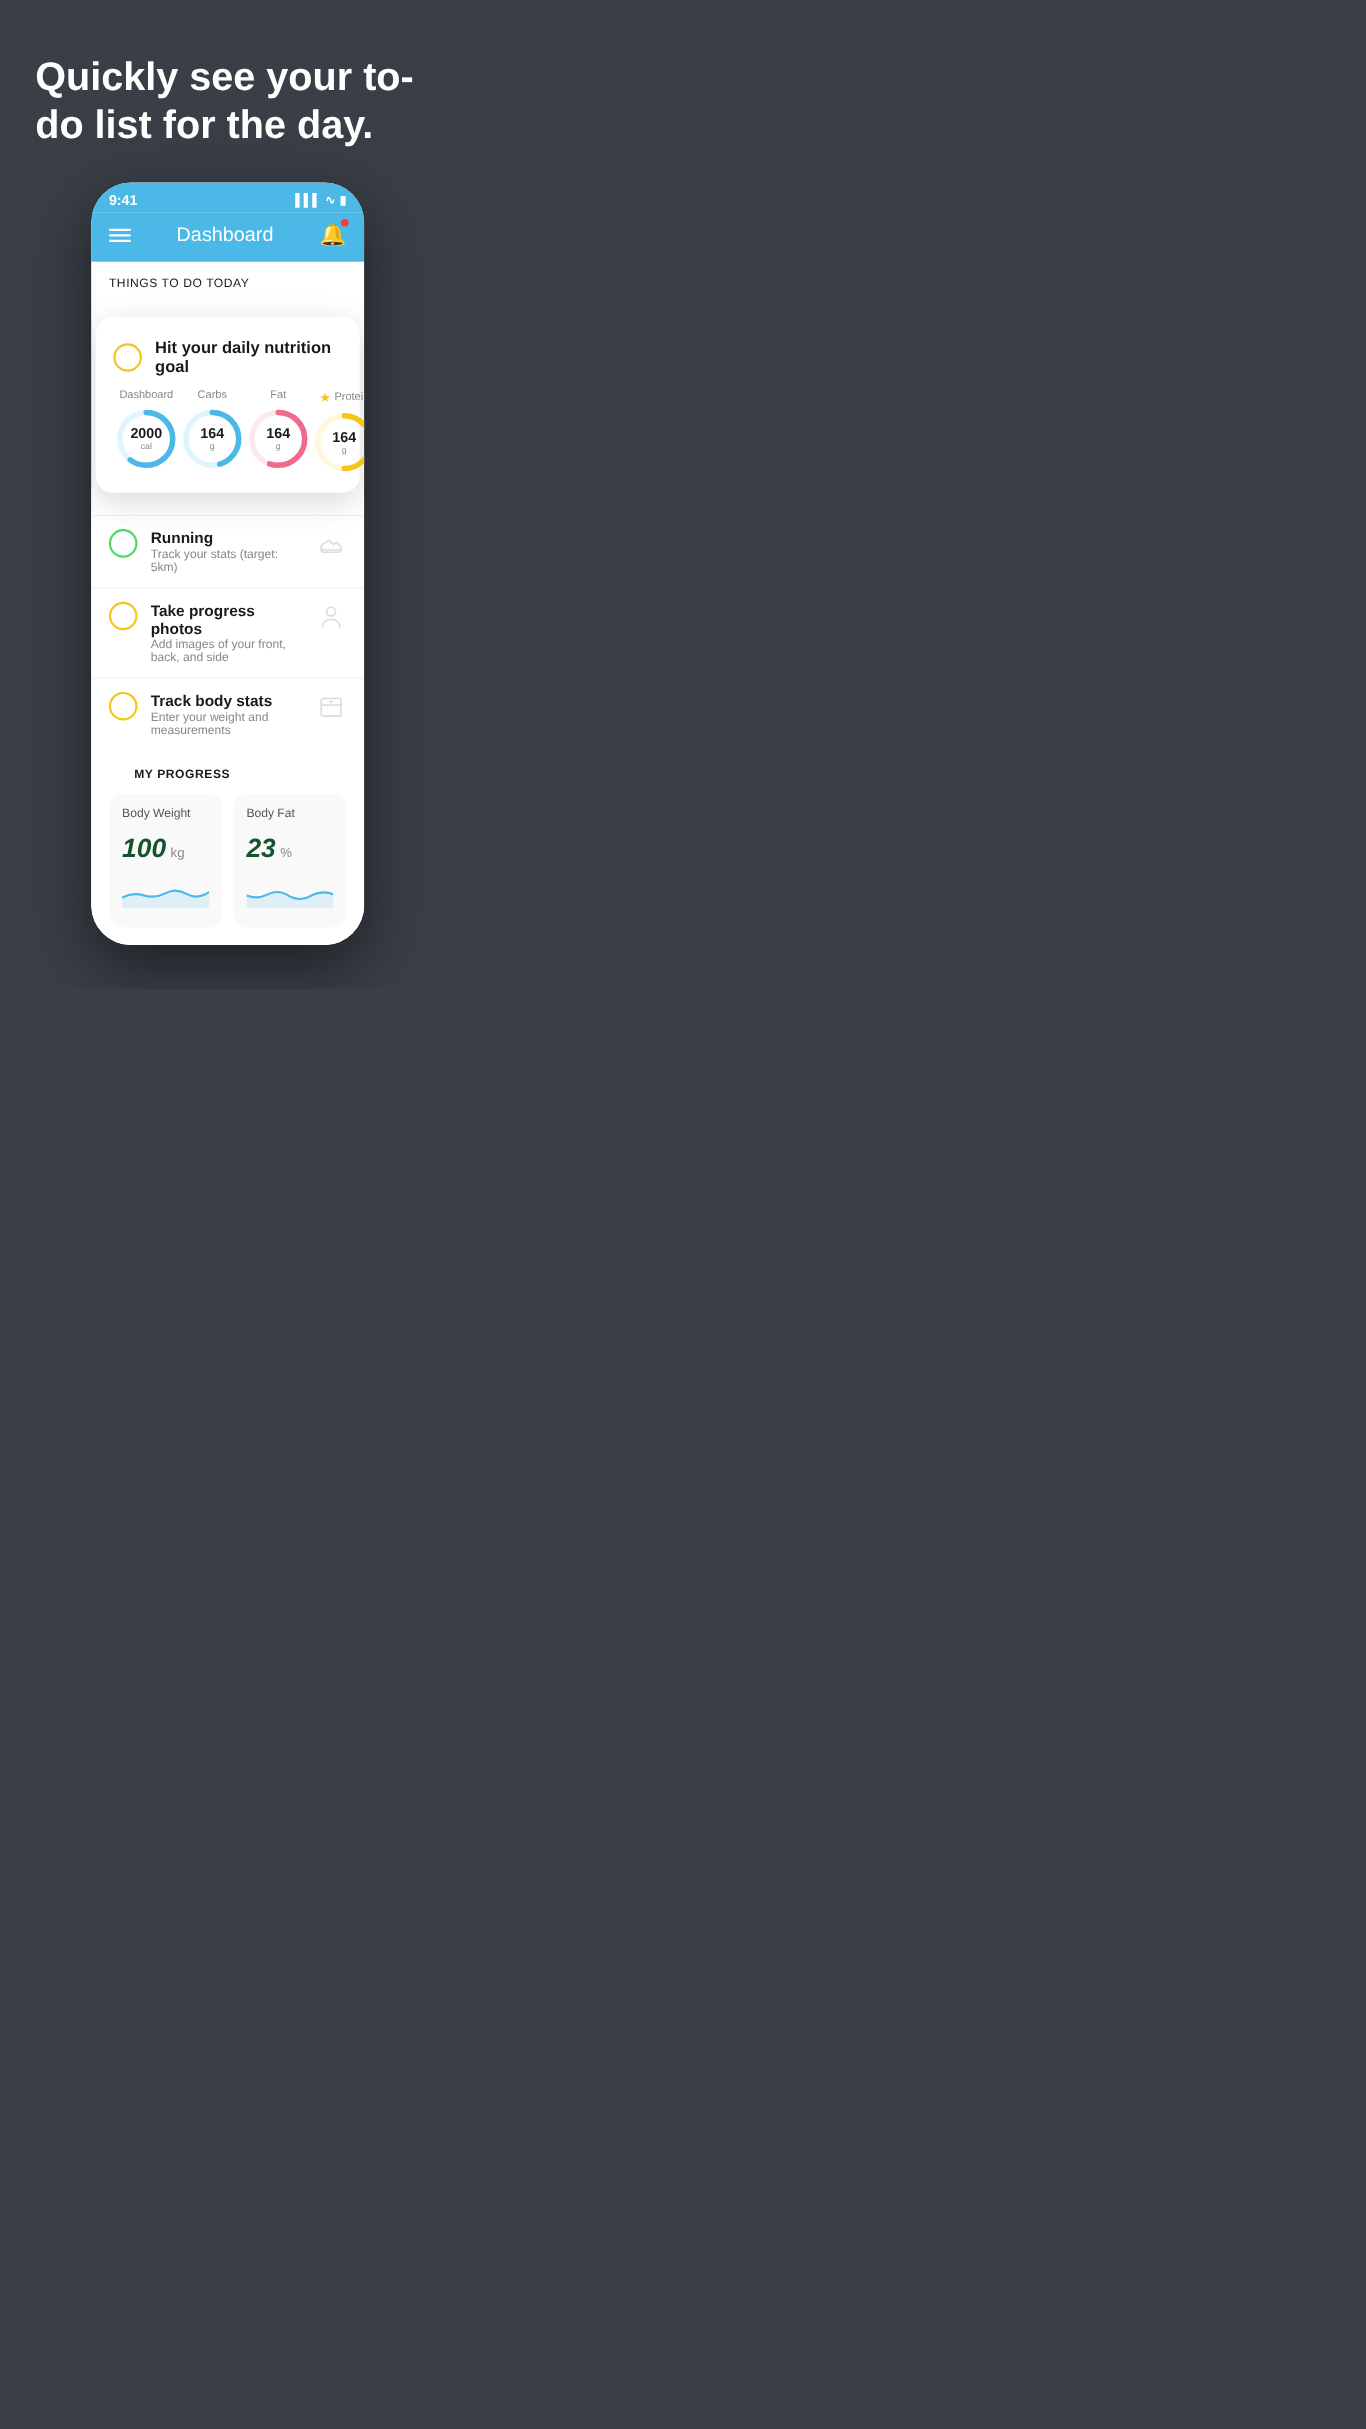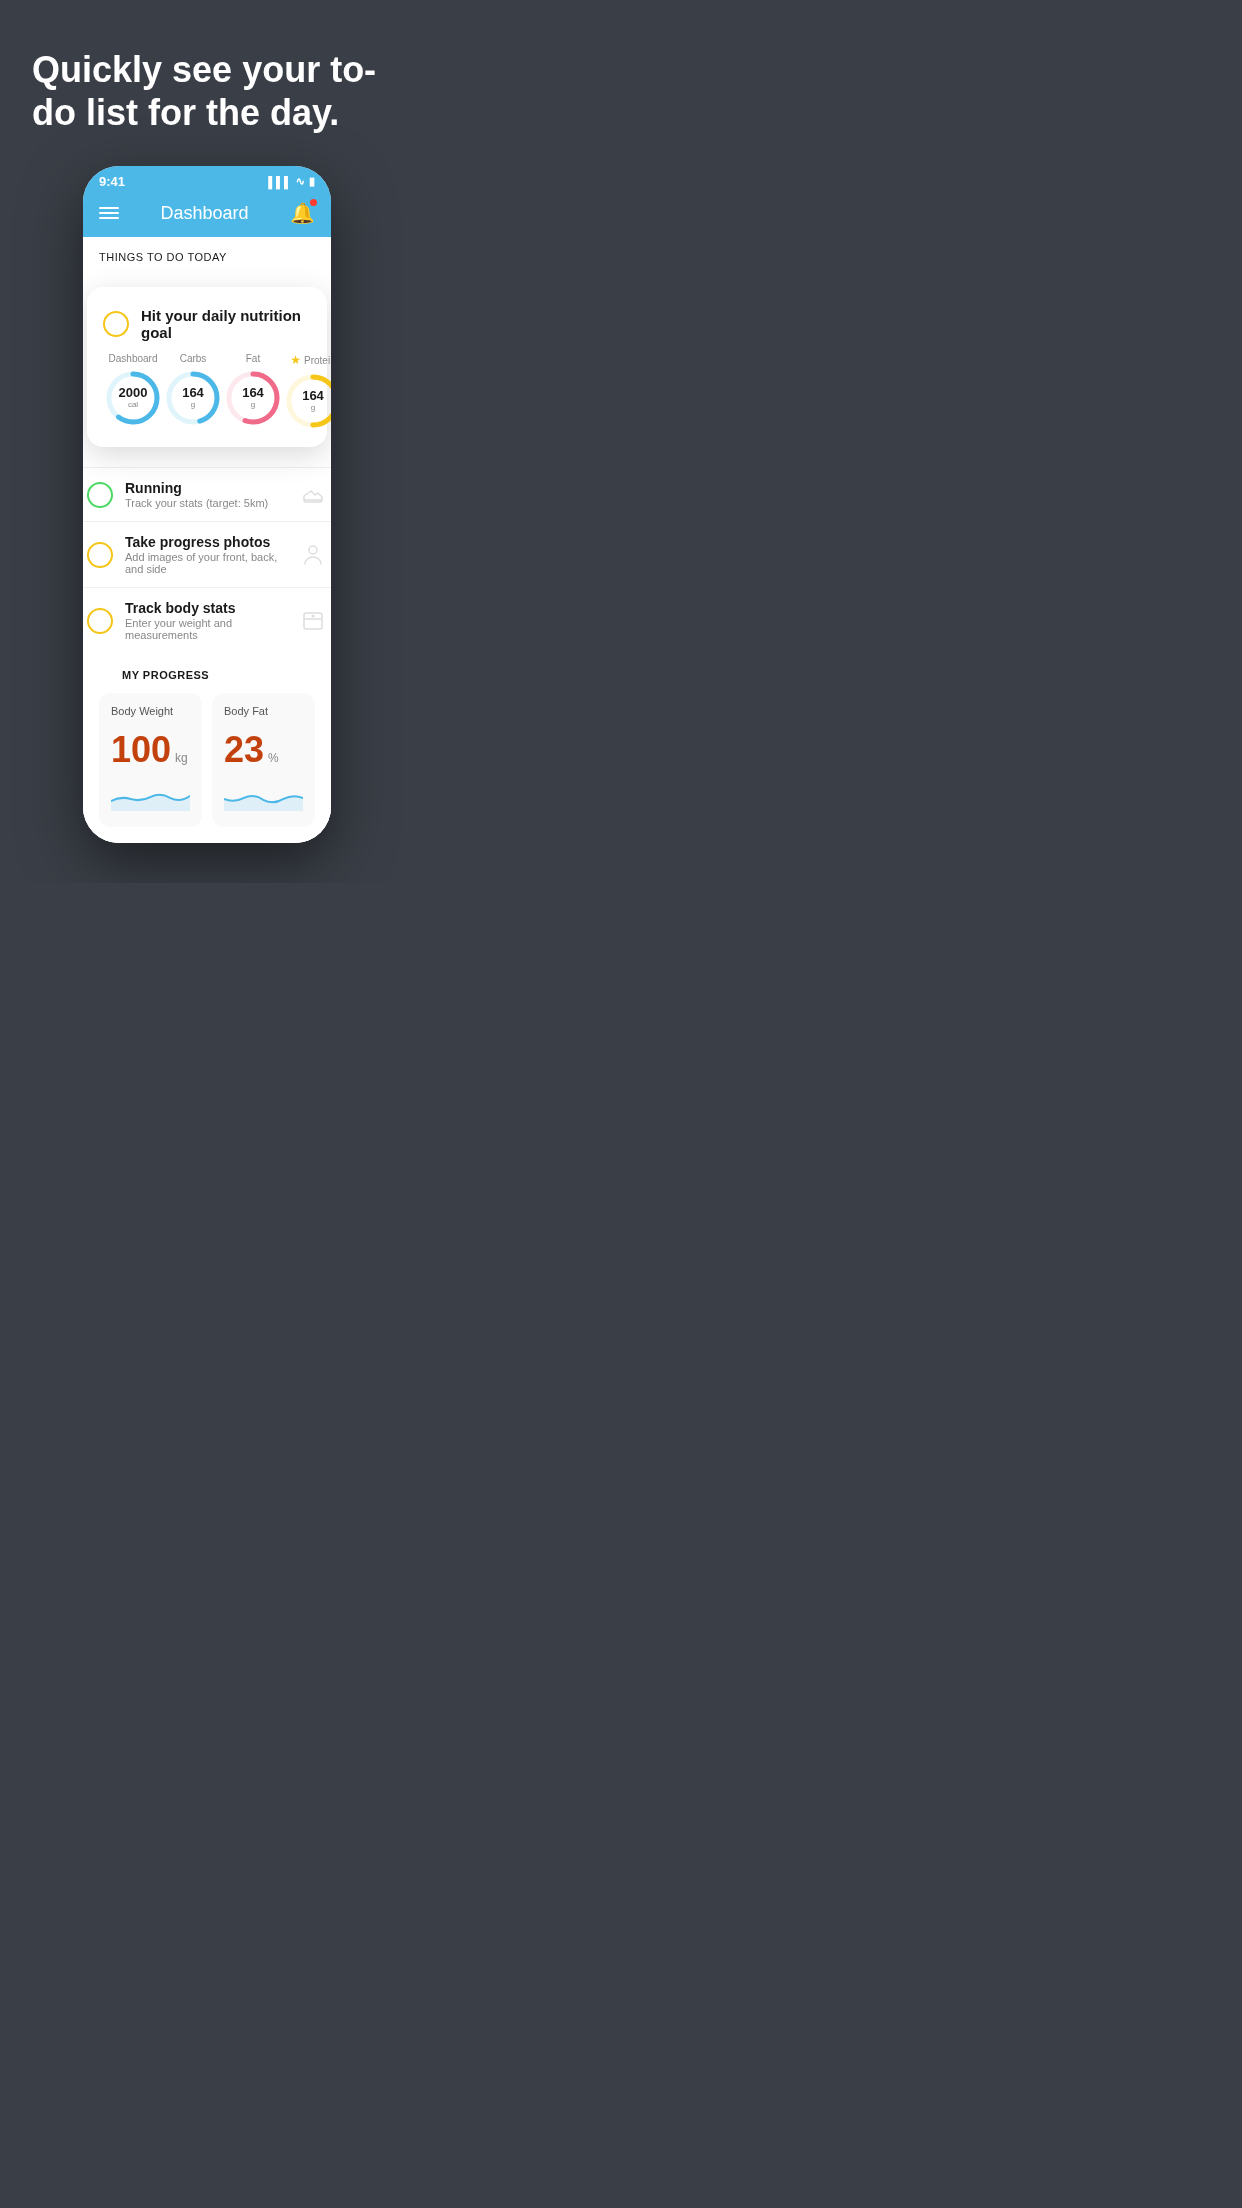--- a/index.html
+++ b/index.html
@@ -198,22 +198,21 @@
       color: #888;
     }
 
     
     .todo-list {
       background: white;
     }
 
     .todo-list-item {
       display: flex;
-      align-items: center;
-      padding: 12px 4px;
+      padding: 12px 16px;
       border-top: 1px solid #f0f0f0;
       gap: 12px;
     }
 
     .todo-list-text {
       flex: 1;
     }
 
     .todo-list-title {
       font-size: 14px;
@@ -272,23 +271,24 @@
     }
 
     .progress-value-row {
       display: flex;
       align-items: baseline;
       gap: 4px;
       margin-bottom: 10px;
     }
 
     .progress-value {
-      font-size: 36px;
+      font-size: 24px;
       font-weight: 700;
-      color: #c2410c;
+      color: #14532d;
+      font-style: italic;
     }
 
     .progress-unit {
       font-size: 12px;
       color: #888;
     }
 
     
     .wave-chart {
       height: 30px;

